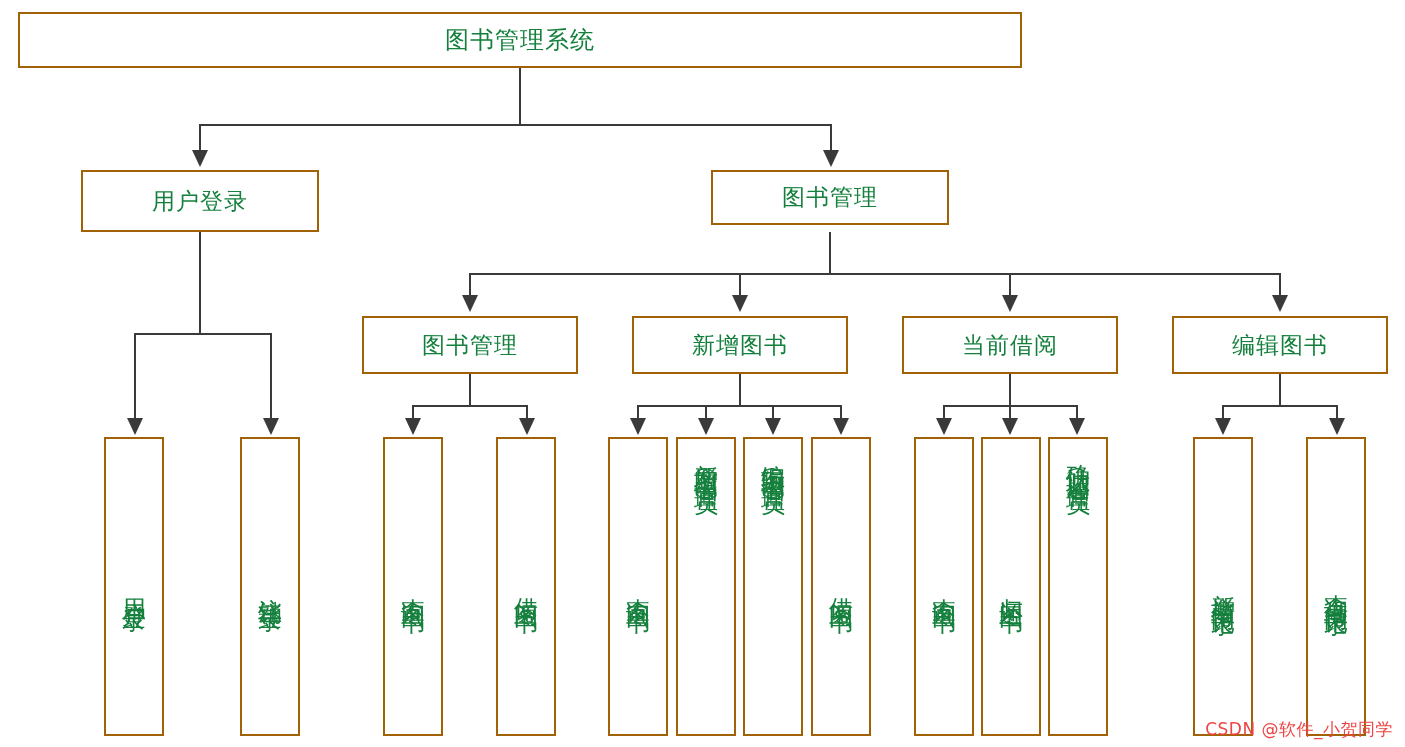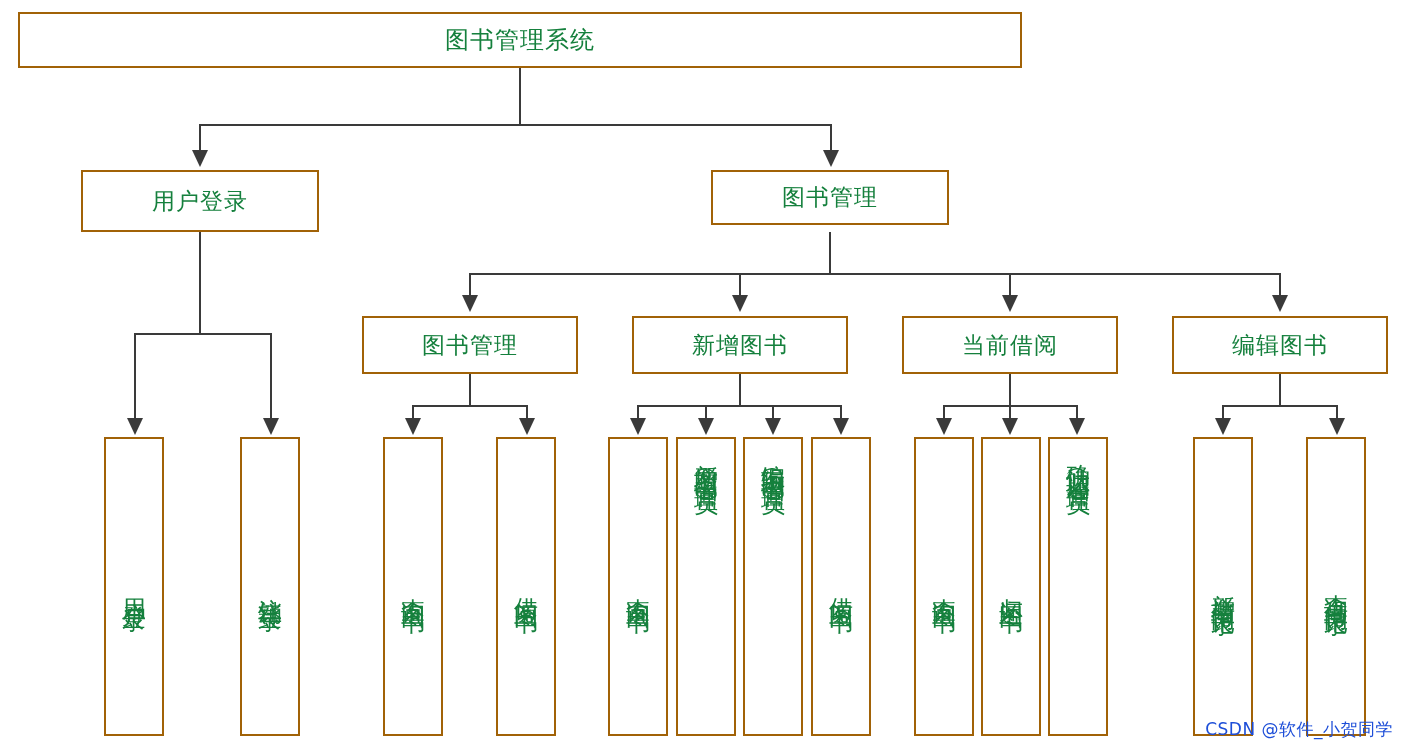--- a/index.html
+++ b/index.html
@@ -75,21 +75,21 @@
     border-left: 8px solid transparent;
     border-right: 8px solid transparent;
     border-top: 17px solid #3a3a3a;
   }
   
   #watermark {
     position: absolute;
     right: 12px;
     bottom: 6px;
     font-size: 17px;
-    color: #1d4ed8;
+    color: #ef4444;
     letter-spacing: 0.5px;
     white-space: nowrap;
     pointer-events: none;
   }
 </style>
 </head>
 <body>
 
 <div id="canvas">
 

